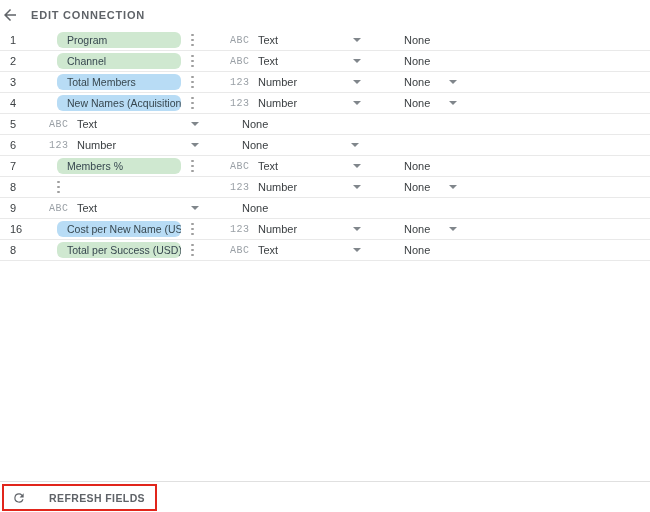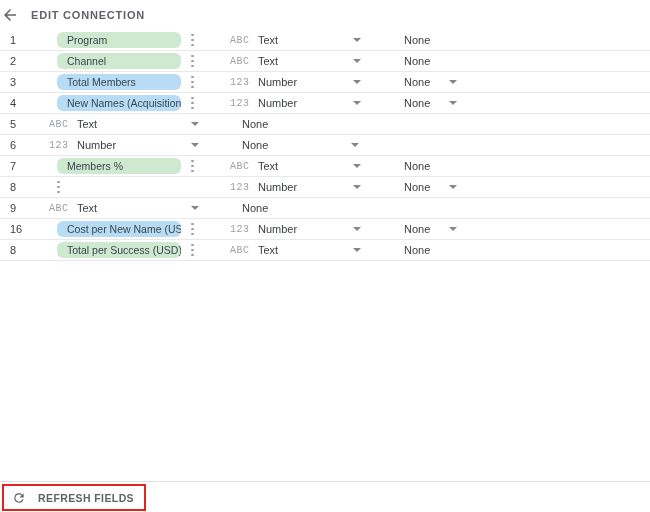--- a/index.html
+++ b/index.html
@@ -33,21 +33,21 @@
   .caret { width:0; height:0; border-left:4px solid transparent; border-right:4px solid transparent;
     border-top:4px solid #80868b; cursor:pointer; }
   .c-type .caret { margin-left:auto; margin-right:29px; }
   .c-agg { display:flex; align-items:center; padding-left:14px; }
   .c-agg .caret { margin-left:auto; margin-right:31px; }
   .c-desc { height:100%; }
 
   
   .footer { position:absolute; left:0; right:0; bottom:0; height:31px; border-top:1px solid #e0e0e0; background:#fff; }
   .refresh-box { position:absolute; left:2px; top:2px; height:27px; display:flex; align-items:center;
-    gap:12px; padding:0 10px 0 8px; border:2px solid var(--annot,#e1251b); cursor:pointer; }
+    gap:23px; padding:0 10px 0 8px; border:2px solid var(--annot,#e1251b); cursor:pointer; }
   .refresh-label { font-size:10.5px; font-weight:700; letter-spacing:.4px; color:#5f6368; white-space:nowrap; }
 </style>
 </head>
 <body>
 
 <div class="page">
 
   <div class="topbar">
     <span class="back-btn">
       <svg viewBox="0 0 24 24" width="18" height="18">

